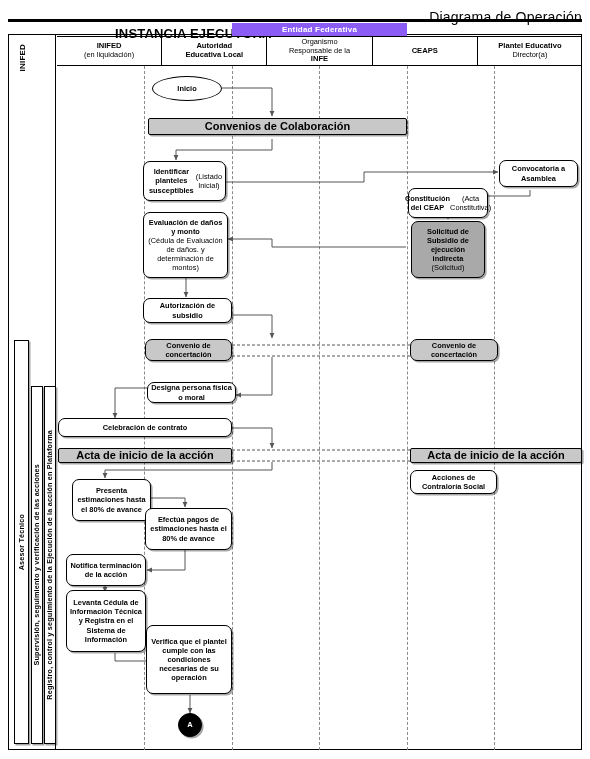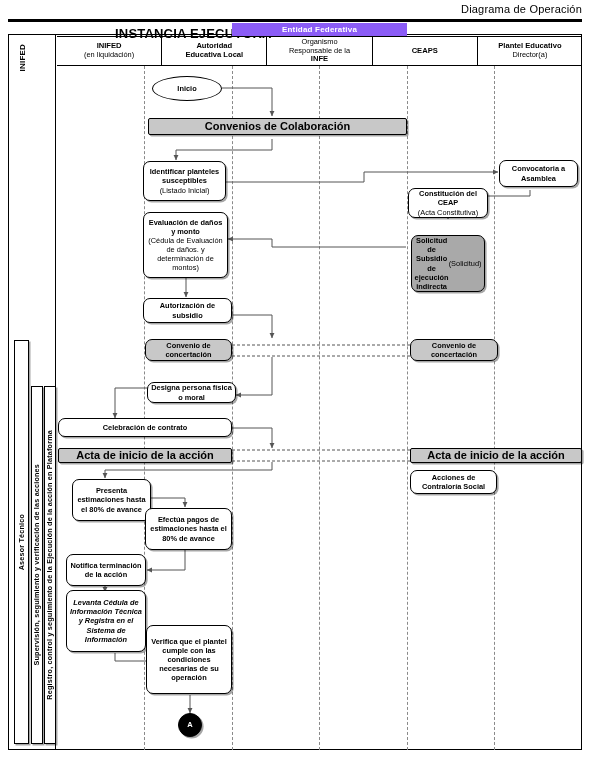--- a/index.html
+++ b/index.html
@@ -2,21 +2,21 @@
 <html><head>
 <meta charset="utf-8">
 <style>
   html,body{margin:0;padding:0;background:#fff;}
   body{width:590px;height:759px;overflow:hidden;
        font-family:"Liberation Sans","DejaVu Sans",sans-serif;color:#000;}
 
   #root{position:relative;width:590px;height:759px;}
 
   
-  .page-title{position:absolute;right:8px;top:3px;font-size:11px;font-weight:400;letter-spacing:.2px;}
+  .page-title{position:absolute;right:8px;top:9px;font-size:14px;font-weight:400;letter-spacing:.2px;}
   .top-rule{position:absolute;left:8px;top:19px;width:574px;height:3px;background:#000;}
 
   
   .frame{position:absolute;left:8px;top:34px;width:574px;height:716px;border:1.4px solid #000;box-sizing:border-box;background:#fff;}
 
   
   .lane-left{position:absolute;left:8px;top:34px;width:48px;height:716px;border-right:1.4px solid #000;box-sizing:border-box;}
   .vtext{writing-mode:vertical-rl;transform:rotate(180deg);white-space:nowrap;
          font-size:8px;font-weight:bold;letter-spacing:.2px;line-height:1;}
   .inifed-label{position:absolute;left:16px;top:44px;width:14px;height:60px;
@@ -166,40 +166,40 @@
   </svg>
 
   <div class="node ellipse" style="left:152px;top:76px;width:70px;height:25px;">
     <span>Inicio</span>
   </div>
 
   <div class="node bar gray" style="left:148px;top:118px;width:259px;height:17px;">
     <span>Convenios de Colaboración</span>
   </div>
 
-  <div class="node round" style="left:143px;top:161px;width:83px;height:40px;flex-direction:column;">
+  <div class="node round" style="left:143px;top:161px;width:83px;height:40px;flex-direction:row;">
     <span>Identificar planteles susceptibles</span>
     <span class="sub">(Listado Inicial)</span>
   </div>
 
   <div class="node round" style="left:499px;top:160px;width:79px;height:27px;">
     <span>Convocatoria a Asamblea</span>
   </div>
 
-  <div class="node round" style="left:408px;top:188px;width:80px;height:30px;flex-direction:column;">
+  <div class="node round" style="left:408px;top:188px;width:80px;height:30px;flex-direction:row;">
     <span>Constitución del CEAP</span>
     <span class="sub">(Acta Constitutiva)</span>
   </div>
 
   <div class="node round" style="left:143px;top:212px;width:85px;height:66px;flex-direction:column;">
     <span>Evaluación de daños y monto</span>
     <span class="sub">(Cédula de Evaluación de daños. y determinación de montos)</span>
   </div>
 
-  <div class="node round midgray" style="left:411px;top:235px;width:74px;height:57px;flex-direction:row;">
+  <div class="node round midgray" style="left:411px;top:221px;width:74px;height:57px;flex-direction:column;">
     <span>Solicitud de Subsidio de ejecución indirecta</span>
     <span class="sub">(Solicitud)</span>
   </div>
 
   <div class="node round" style="left:143px;top:298px;width:89px;height:25px;">
     <span>Autorización de subsidio</span>
   </div>
 
   <div class="node round gray" style="left:145px;top:339px;width:87px;height:22px;">
     <span>Convenio de concertación</span>
@@ -234,21 +234,21 @@
   </div>
 
   <div class="node round" style="left:410px;top:470px;width:87px;height:24px;align-items:center;">
     <span>Acciones de Contraloría Social</span>
   </div>
 
   <div class="node round" style="left:66px;top:554px;width:80px;height:32px;">
     <span>Notifica terminación de la acción</span>
   </div>
 
-  <div class="node round" style="left:66px;top:590px;width:80px;height:62px;font-style:italic;">
+  <div class="node round" style="left:66px;top:590px;width:80px;height:62px;">
     <span>Levanta Cédula de Información Técnica y Registra en el Sistema de Información</span>
   </div>
 
   <div class="node round" style="left:146px;top:625px;width:86px;height:69px;text-align:center;">
     <span>Verifica que el plantel cumple con las condiciones necesarias de su operación</span>
   </div>
 
   <div class="node circleA" style="left:178px;top:713px;width:24px;height:24px;">
     <span>A</span>
   </div>

